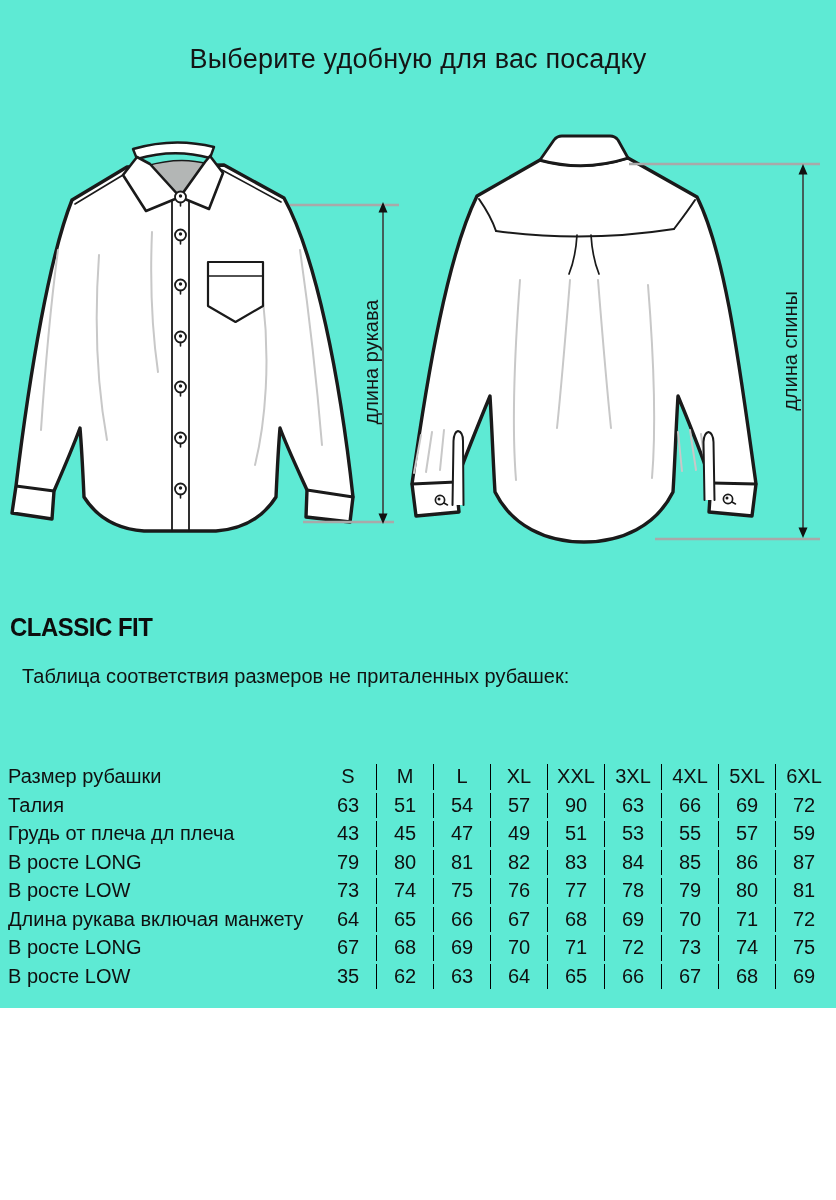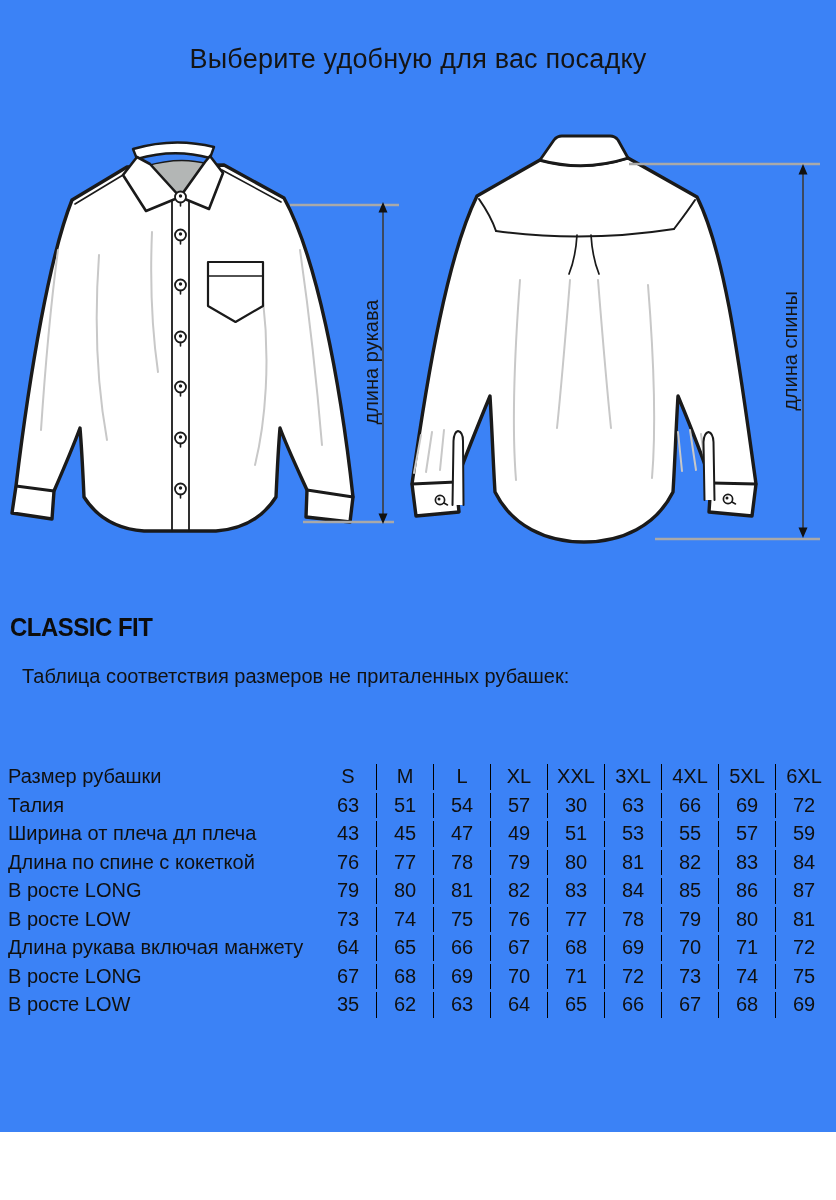--- a/index.html
+++ b/index.html
@@ -1,17 +1,17 @@
 <!DOCTYPE html>
 <html><head>
 <meta charset="utf-8">
 <style>
   html,body{margin:0;padding:0;background:#ffffff;}
   body{width:836px;height:1200px;font-family:"Liberation Sans",sans-serif;color:#1a1a1a;}
-  .page{position:relative;width:836px;height:1132px;overflow:hidden;background:#3b82f6;}
+  .page{position:relative;width:836px;height:1008px;overflow:hidden;background:#5eead4;}
   .title{position:absolute;top:44px;left:0;width:836px;margin:0;text-align:center;
          font-size:27px;font-weight:400;letter-spacing:.2px;color:#141414;}
   .diagrams{position:absolute;top:128px;left:0;width:836px;height:430px;}
   .diagrams svg{display:block;}
   svg text{font-family:"Liberation Sans",sans-serif;fill:#161616;}
   .fit-heading{position:absolute;left:10px;top:612px;margin:0;font-size:26px;font-weight:700;
                letter-spacing:-.5px;transform:scaleX(.92);transform-origin:left center;color:#0d0d0d;}
   .fit-subtitle{position:absolute;left:10px;top:653px;margin:12px;font-size:20px;font-weight:400;color:#111;}
   .size-table{position:absolute;left:8px;top:733px;width:824px;
               border-collapse:separate;border-spacing:0 3px;font-size:20px;color:#101010;margin-top:28px;}
@@ -176,49 +176,37 @@
           <td class="val">4XL</td>
           <td class="val">5XL</td>
           <td class="val">6XL</td>
         </tr>
         <tr>
           <td class="lbl">Талия</td>
           <td class="val">63</td>
           <td class="val">51</td>
           <td class="val">54</td>
           <td class="val">57</td>
-          <td class="val">30</td>
+          <td class="val">90</td>
           <td class="val">63</td>
           <td class="val">66</td>
           <td class="val">69</td>
           <td class="val">72</td>
         </tr>
         <tr>
-          <td class="lbl">Ширина от плеча дл плеча</td>
+          <td class="lbl">Грудь от плеча дл плеча</td>
           <td class="val">43</td>
           <td class="val">45</td>
           <td class="val">47</td>
           <td class="val">49</td>
           <td class="val">51</td>
           <td class="val">53</td>
           <td class="val">55</td>
           <td class="val">57</td>
           <td class="val">59</td>
-        </tr>
-        <tr>
-          <td class="lbl">Длина по спине с кокеткой</td>
-          <td class="val">76</td>
-          <td class="val">77</td>
-          <td class="val">78</td>
-          <td class="val">79</td>
-          <td class="val">80</td>
-          <td class="val">81</td>
-          <td class="val">82</td>
-          <td class="val">83</td>
-          <td class="val">84</td>
         </tr>
         <tr>
           <td class="lbl">В росте LONG</td>
           <td class="val">79</td>
           <td class="val">80</td>
           <td class="val">81</td>
           <td class="val">82</td>
           <td class="val">83</td>
           <td class="val">84</td>
           <td class="val">85</td>

